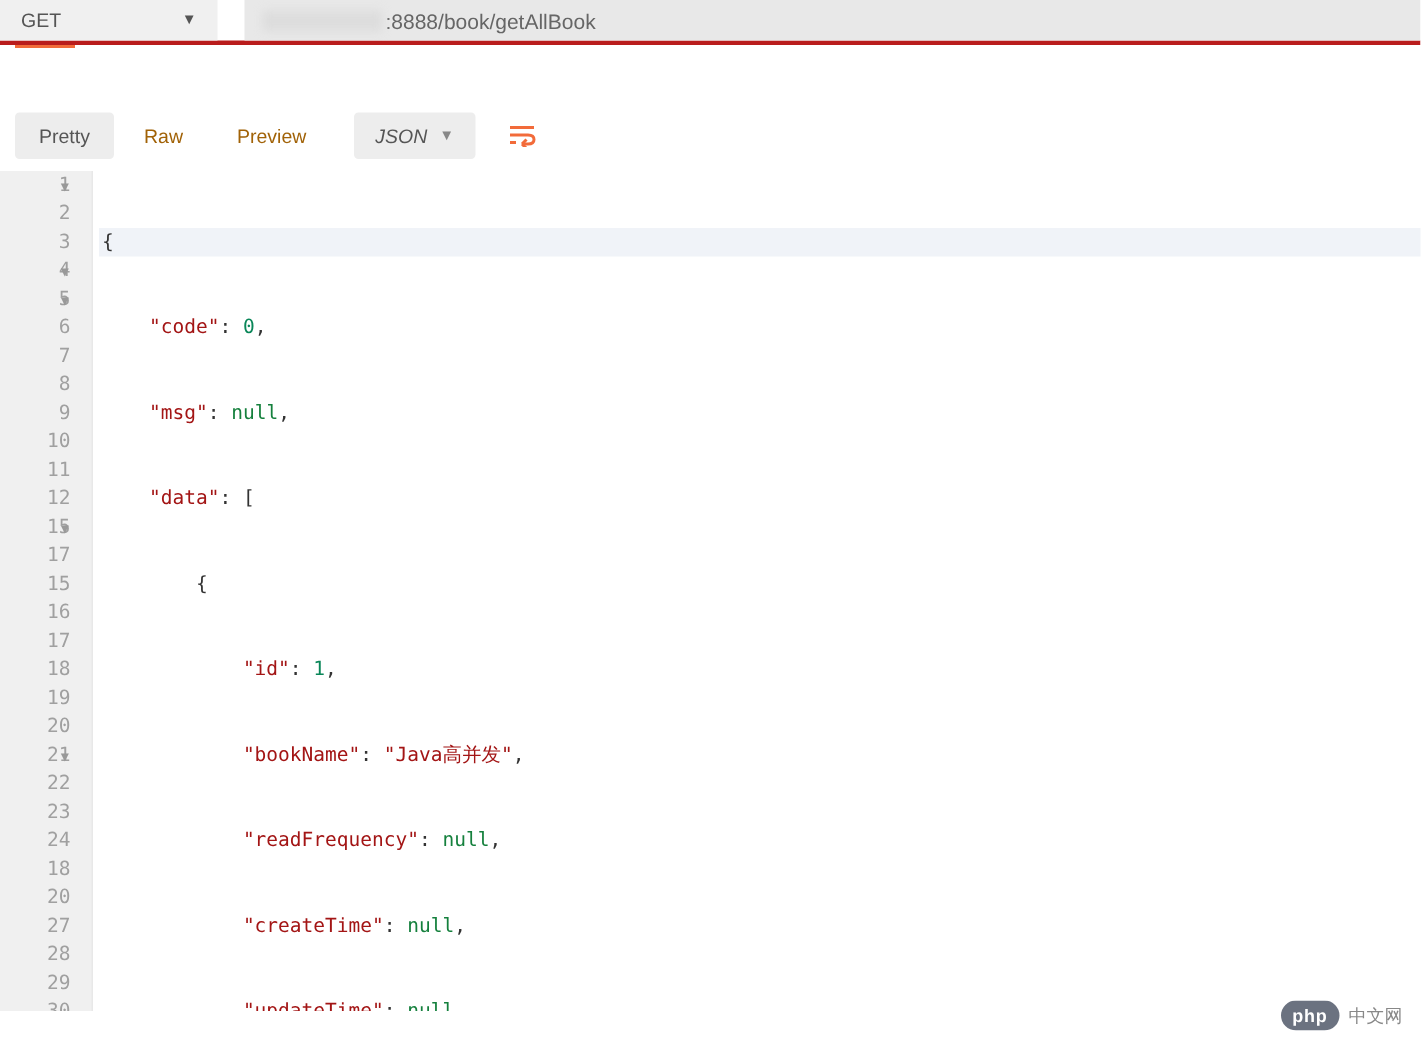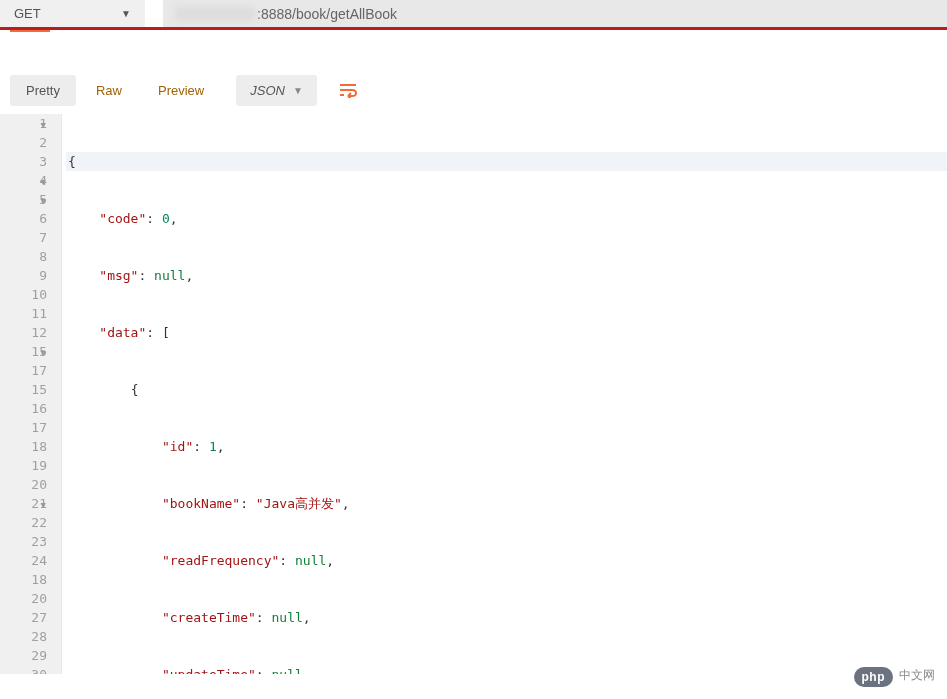--- a/index.html
+++ b/index.html
@@ -28,21 +28,21 @@
     .code-content { flex: 1; padding-left: 4px; white-space: pre; color: #333; position: relative; }
     .code-line { height: 19px; padding-left: 2px; }
     .code-line.highlight { background: #f0f3f8; }
     
     .tok-punc { color: #333; }
     .tok-key { color: #a31515; }
     .tok-num { color: #098658; }
     .tok-null { color: #15803d; }
     .tok-str { color: #a31515; }
     
-    .watermark { position: absolute; right: 12px; bottom: 12px; display: flex; gap: 6px; }
+    .watermark { position: absolute; right: 12px; bottom: 12px; display: flex; align-items: center; gap: 6px; }
     .watermark-badge { background: #6b7280; color: #fff; font-size: 12px; padding: 3px 8px; border-radius: 12px; font-weight: bold; letter-spacing: 0.5px; }
     .watermark-text { color: #888; font-size: 12px; }
   </style>
 </head>
 <body>
 
 <div class="top-bar">
   <div class="method-select">
     <span>GET</span>
     <span class="chevron">▼</span>

